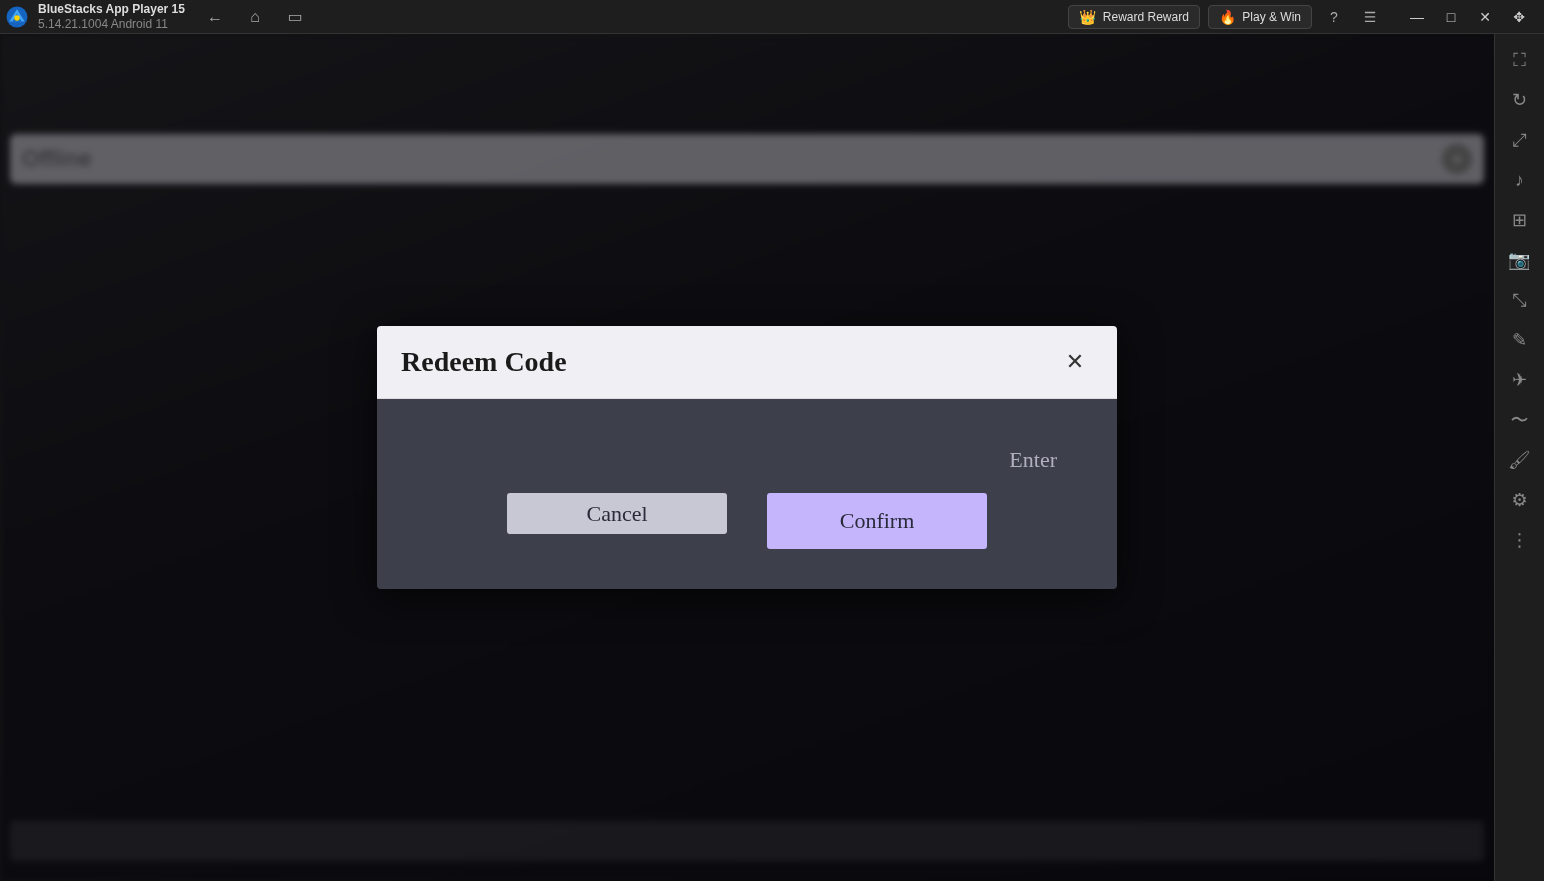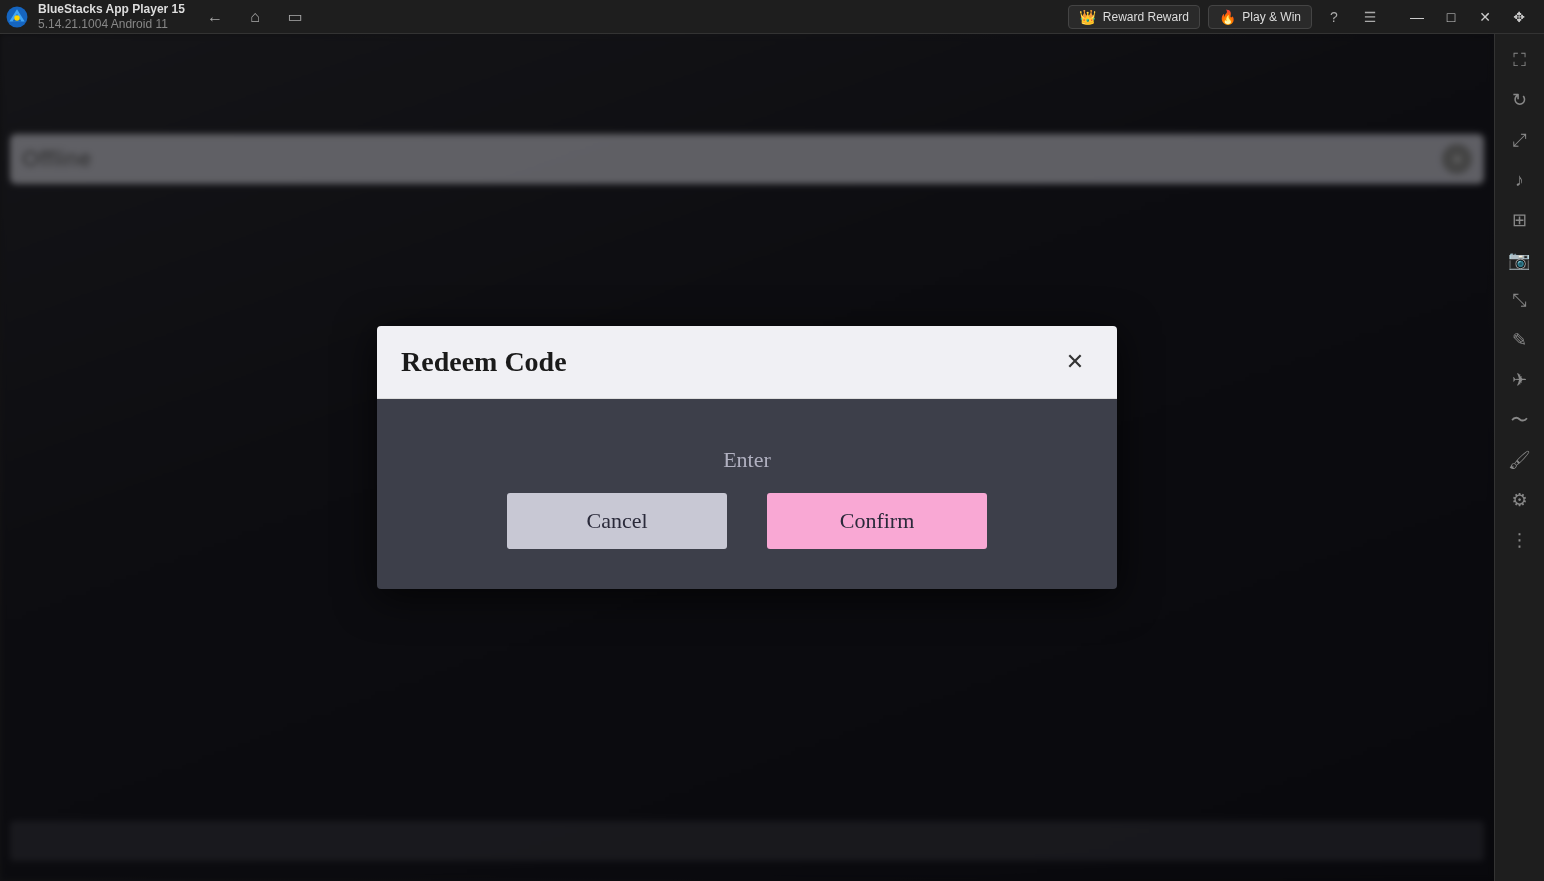--- a/index.html
+++ b/index.html
@@ -289,21 +289,21 @@
       border: none;
       background: transparent;
     }
 
     .dialog-body {
       background: #3d3f4a;
       padding: 48px 60px 40px;
     }
 
     .dialog-enter-label {
-      text-align: center;
+      text-align: right;
       font-size: 22px;
       color: #b0b0c0;
       margin-bottom: 20px;
       font-family: Georgia, serif;
     }
 
     .dialog-input-wrap {
       position: relative;
       margin-bottom: 48px;
     }
@@ -331,35 +331,35 @@
     }
 
     .dialog-buttons {
       display: flex;
       gap: 40px;
       justify-content: center;
     }
 
     .btn-cancel {
       width: 220px;
-      height: 56px;
+      height: 41px;
       background: #c8c8d4;
       border: none;
       border-radius: 3px;
       font-size: 22px;
       color: #2a2a3a;
       cursor: pointer;
       font-family: Georgia, serif;
       font-weight: 500;
     }
 
     .btn-confirm {
       width: 220px;
       height: 56px;
-      background: #f9a8d4;
+      background: #c4b5fd;
       border: none;
       border-radius: 3px;
       font-size: 22px;
       color: #2a2a3a;
       cursor: pointer;
       font-family: Georgia, serif;
       font-weight: 500;
     }
 
     

